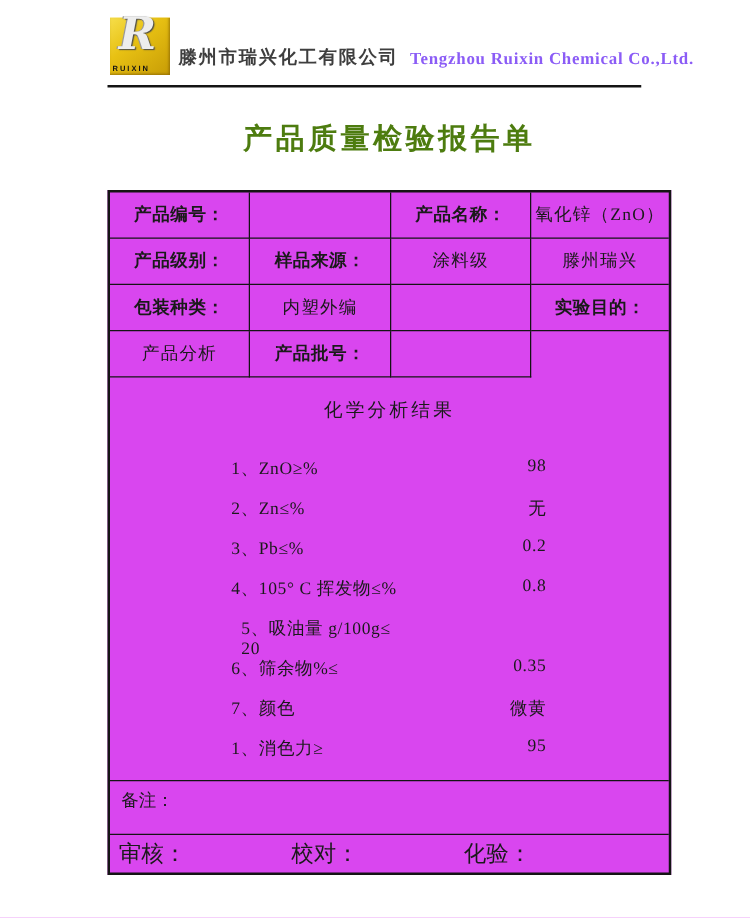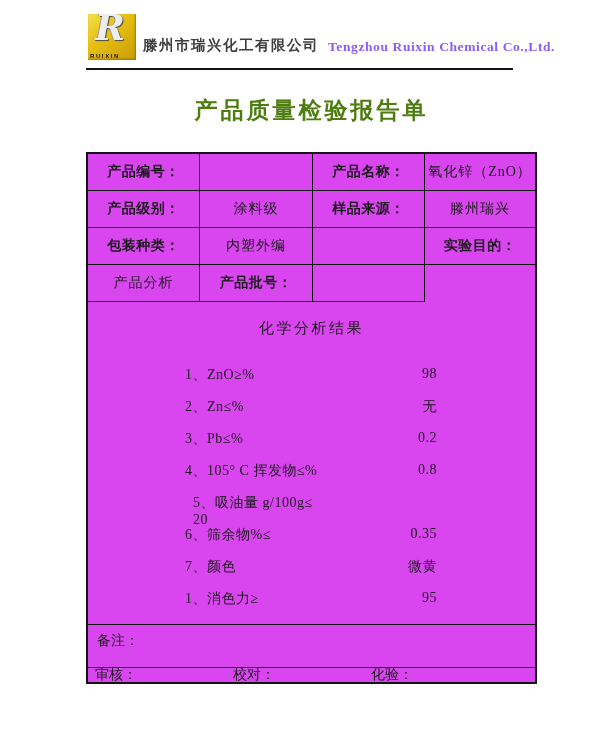--- a/index.html
+++ b/index.html
@@ -43,22 +43,22 @@
   .analysis-heading { text-align:center; font-size:15px; letter-spacing:2.5px; }
   .items { margin-top:28px; }
   .item { height:32px; display:flex; align-items:flex-start; justify-content:space-between;
           padding:0 98px 0 97px; font-size:14px; }
   .item:nth-child(5) { padding-left:105px;flex-direction:column; }
   .item-label { white-space:nowrap; letter-spacing:0.5px; }
   .item-value { white-space:nowrap; text-align:right; letter-spacing:0.5px; }
 
   
   .notes { height:43px; border-top:1.5px solid #141414; padding:7px 0 0 9px; font-size:14px; }
-  .signoff { height:15px; border-top:1.5px solid #141414; display:flex; align-items:center;
-             padding-left:7px; font-size:14px; }
+  .signoff { height:31px; border-top:1.5px solid #141414; display:flex; align-items:center;
+             padding-left:7px; font-size:18px; }
   .signoff span { width:138px; white-space:nowrap; }
 </style>
 </head>
 <body>
 
 <div class="page">
 
   <div class="header">
     <div class="logo">
       <span class="logo-r">R</span>
@@ -73,22 +73,22 @@
 
   <div class="report">
 
     <div class="info-grid">
       <div class="c lbl">产品编号：</div>
       <div class="c val"></div>
       <div class="c lbl">产品名称：</div>
       <div class="c val">氧化锌（ZnO）</div>
 
       <div class="c lbl">产品级别：</div>
+      <div class="c lbl">样品来源：</div>
       <div class="c val">涂料级</div>
-      <div class="c lbl">样品来源：</div>
       <div class="c val">滕州瑞兴</div>
 
       <div class="c lbl">包装种类：</div>
       <div class="c val">内塑外编</div>
       <div class="c val"></div>
 
       <div class="c lbl">实验目的：</div>
       <div class="c val">产品分析</div>
       <div class="c lbl">产品批号：</div>
       <div class="c val"></div>

